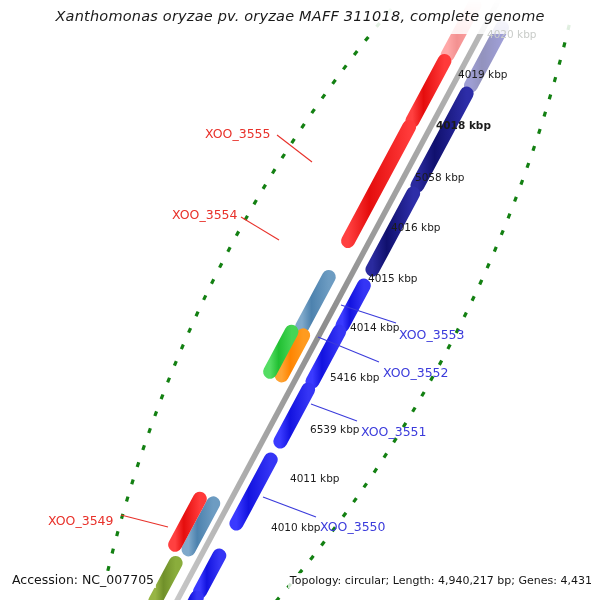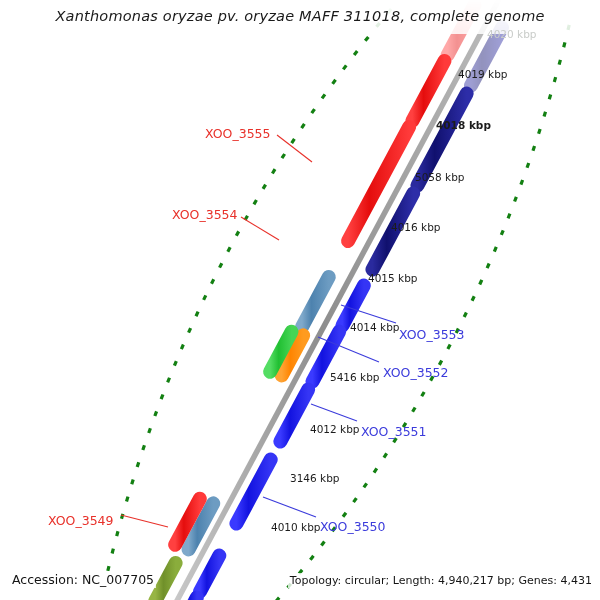--- a/index.html
+++ b/index.html
@@ -206,22 +206,22 @@
 
   <div id="tick-labels">
       <div class="tick-label faded" style="left: 487px; top: 28px;">4020 kbp</div>
       <div class="tick-label" style="left: 458px; top: 68px;">4019 kbp</div>
       <div class="tick-label" style="left: 436px; top: 119px; font-weight: bold;">4018 kbp</div>
       <div class="tick-label" style="left: 415px; top: 171px;">5058 kbp</div>
       <div class="tick-label" style="left: 391px; top: 221px;">4016 kbp</div>
       <div class="tick-label" style="left: 368px; top: 272px;">4015 kbp</div>
       <div class="tick-label" style="left: 350px; top: 321px;">4014 kbp</div>
       <div class="tick-label" style="left: 330px; top: 371px;">5416 kbp</div>
-      <div class="tick-label" style="left: 310px; top: 423px;">4012 kbp</div>
-      <div class="tick-label" style="left: 290px; top: 472px;">3146 kbp</div>
+      <div class="tick-label" style="left: 310px; top: 423px;">6539 kbp</div>
+      <div class="tick-label" style="left: 290px; top: 472px;">4011 kbp</div>
       <div class="tick-label" style="left: 271px; top: 521px;">4010 kbp</div>
       <div class="tick-label faded" style="left: 252px; top: 572px; margin-top: 43px;">4009 kbp</div>
     </div>
 
   <div id="gene-labels">
       <div class="gene-label red" style="left: 205px; top: 126px;">XOO_3555</div>
       <div class="gene-label red" style="left: 172px; top: 207px;">XOO_3554</div>
       <div class="gene-label blue" style="left: 399px; top: 327px;">XOO_3553</div>
       <div class="gene-label blue" style="left: 383px; top: 365px;">XOO_3552</div>
       <div class="gene-label blue" style="left: 361px; top: 424px;">XOO_3551</div>

